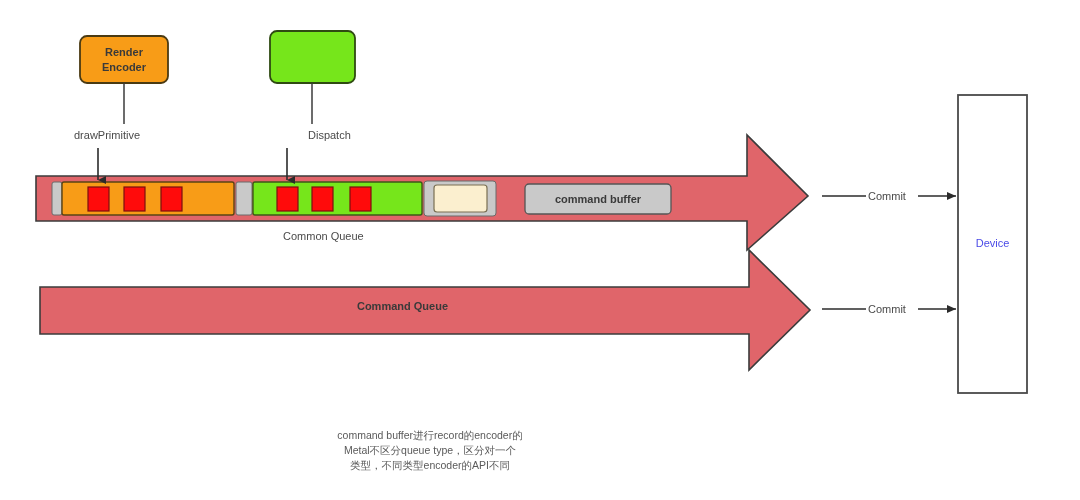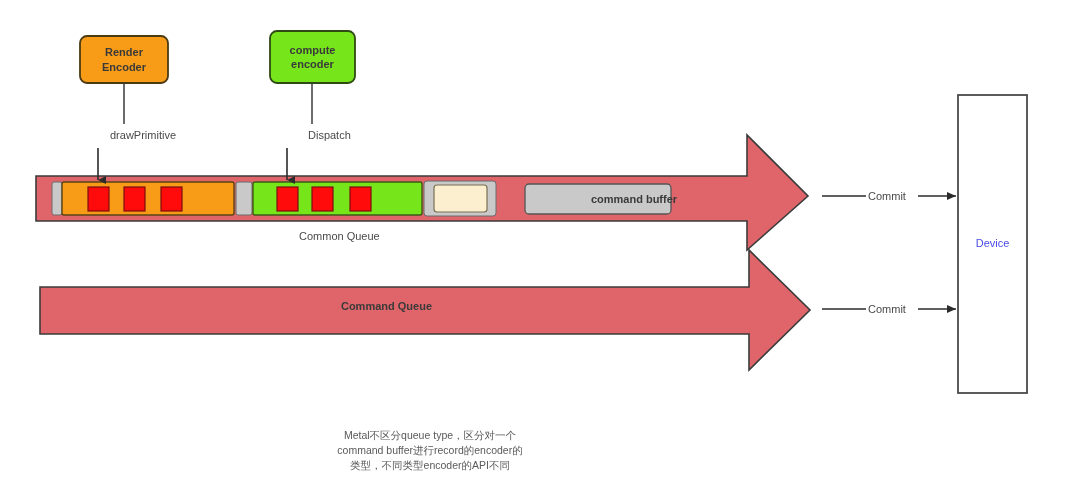--- a/index.html
+++ b/index.html
@@ -79,41 +79,37 @@
     <line x1="918" y1="309" x2="956" y2="309" stroke="#2b2b2b" stroke-width="1.4" marker-end="url(#arrowright)"></line>
 
     <rect x="958" y="95" width="69" height="298" fill="#ffffff" stroke="#4a4a4a" stroke-width="1.8"></rect>
   </svg>
 
   <div class="boxtext" style="left:80px;top:36px;width:88px;height:47px;">
     <span><span>Render</span><br>
     <span>Encoder</span></span>
   </div>
 
-  <div class="boxtext" style="left:270px;top:31px;width:85px;height:52px;">
-    <span><span>compute</span><br>
-    <span>encoder</span></span>
-  </div>
 
-  <div class="lbl" style="left:74px;top:129px;margin-left:36px;">drawPrimitive</div>
+  <div class="lbl" style="left:74px;top:129px;">drawPrimitive</div>
 
   <div class="lbl" style="left:273px;top:129px;padding-left:35px;">Dispatch</div>
 
-  <div class="boxtext" style="left:525px;top:184px;width:146px;height:30px;color:#3a3a3a;margin-left:36px;">command buffer</div>
+  <div class="boxtext" style="left:525px;top:184px;width:146px;height:30px;color:#3a3a3a;">command buffer</div>
 
-  <div class="lbl" style="left:283px;top:230px;margin-left:16px;">Common Queue</div>
+  <div class="lbl" style="left:283px;top:230px;">Common Queue</div>
 
-  <div class="boxtext" style="left:32px;top:287px;width:709px;height:38px;color:#3a3a3a;">Command Queue</div>
+  <div class="boxtext" style="left:40px;top:287px;width:709px;height:38px;color:#3a3a3a;padding-left:8px;">Command Queue</div>
 
   <div class="lbl" style="left:868px;top:190px;">Commit</div>
 
   <div class="lbl" style="left:868px;top:303px;">Commit</div>
 
   <div class="boxtext" style="left:958px;top:232px;width:69px;height:22px;color:#4a4ae6;font-weight:normal;font-size:11px;">Device</div>
 
   <div style="position:absolute;left:290px;top:428px;width:280px;text-align:center;
               font-size:10.5px;line-height:1.45;color:#5a5a5a;">
+    <div>command buffer进行record的encoder的</div>
     <div>Metal不区分queue type，区分对一个</div>
-    <div>command buffer进行record的encoder的</div>
     <div>类型，不同类型encoder的API不同</div>
   </div>
 
 </div>
 
 </body></html>

